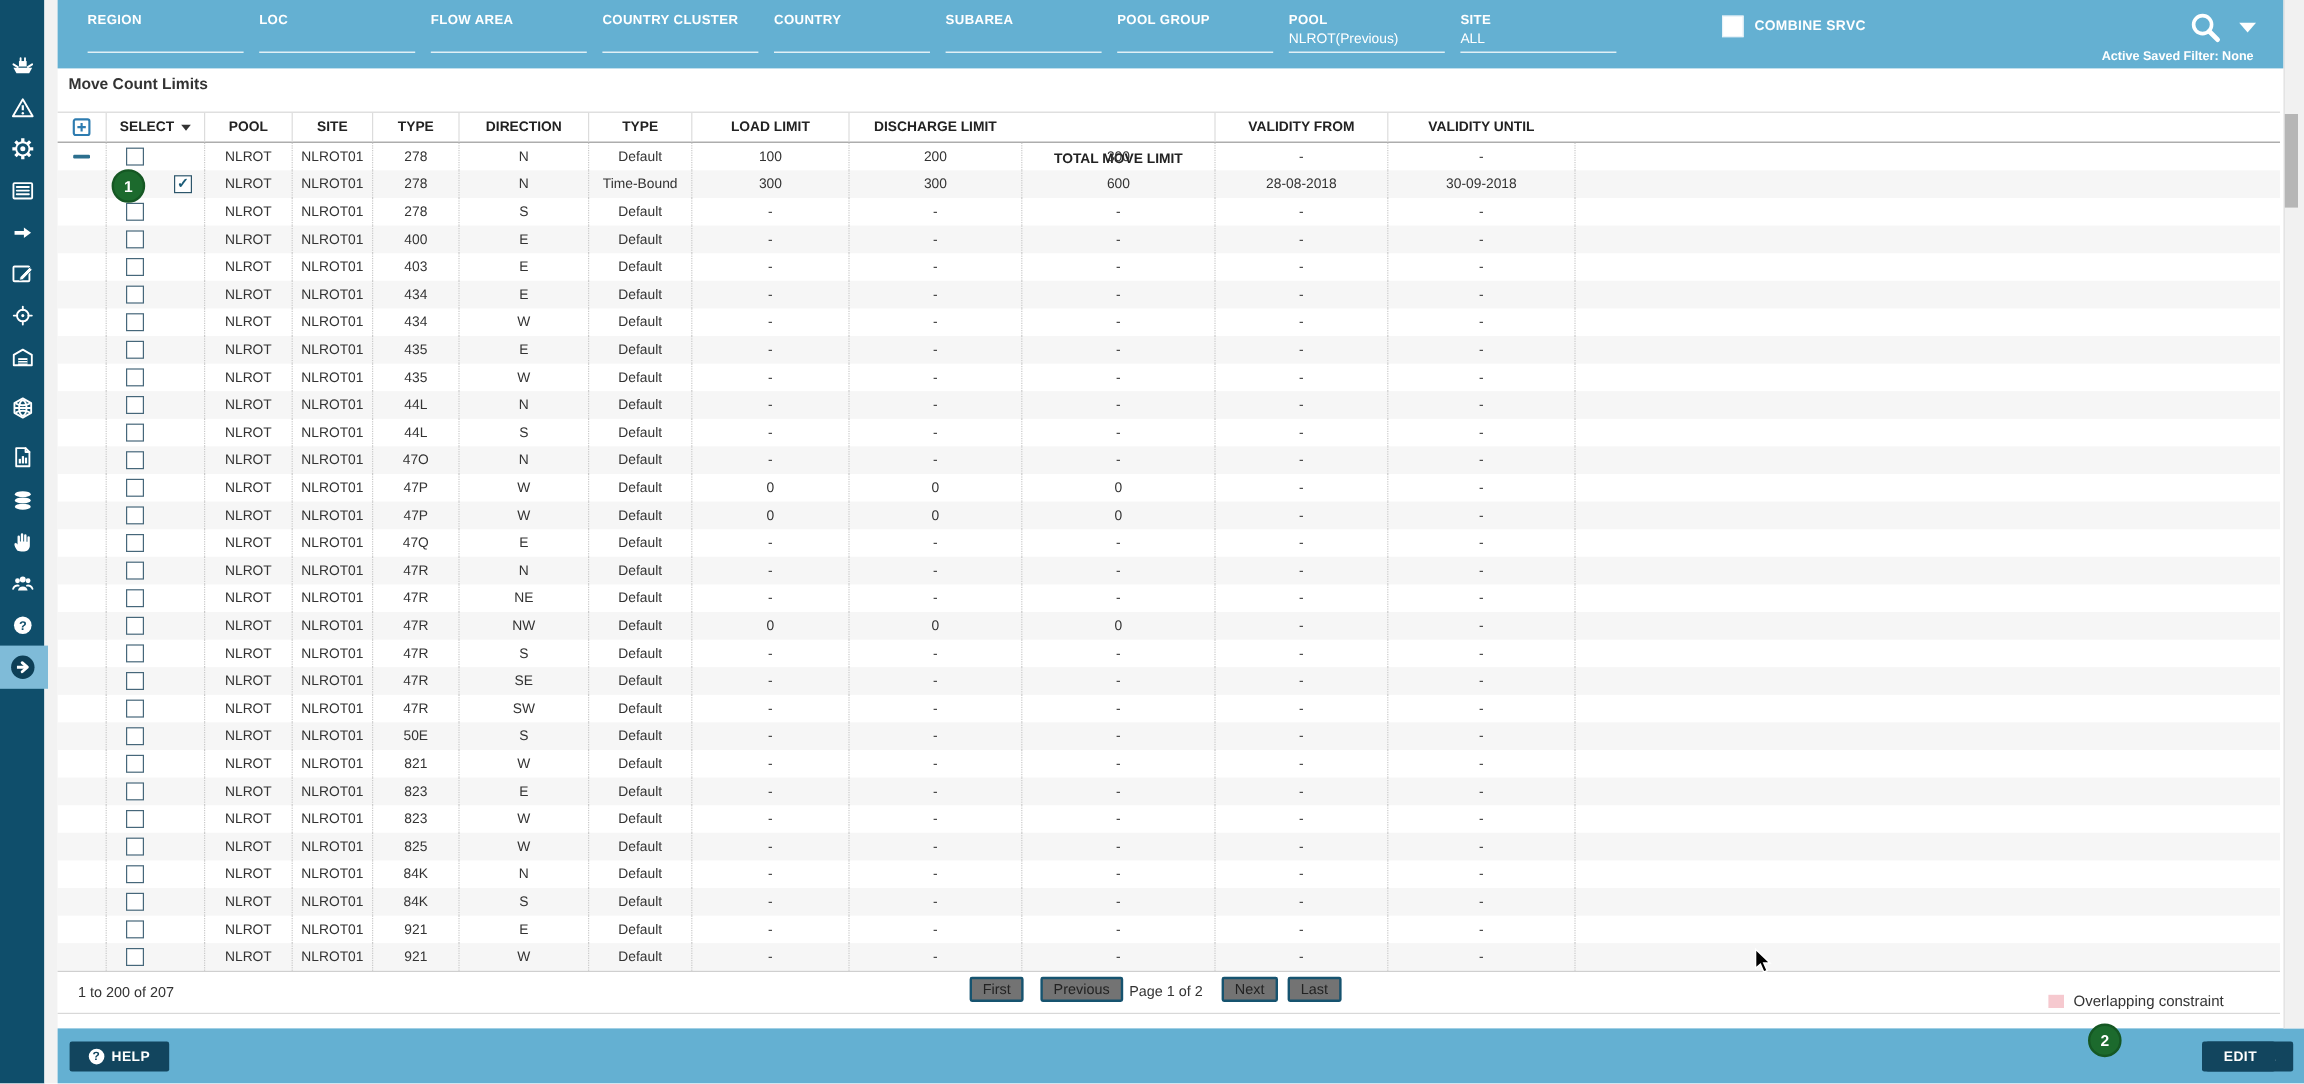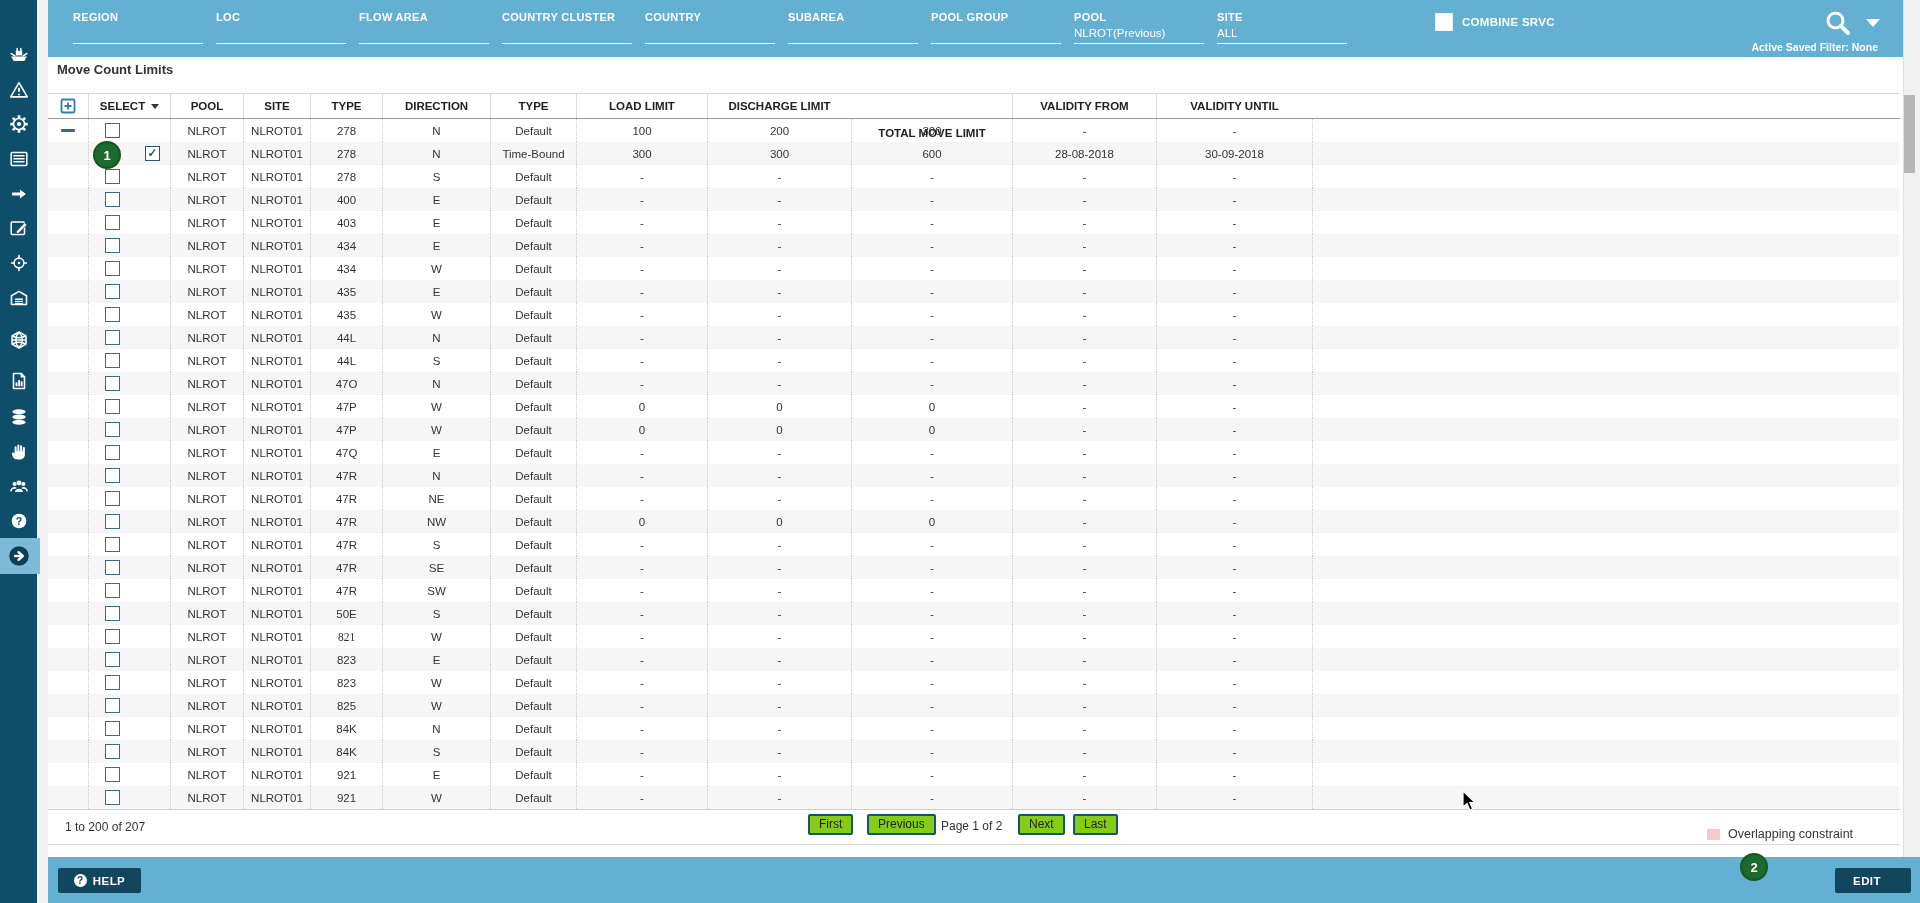--- a/index.html
+++ b/index.html
@@ -40,21 +40,21 @@
   .td.selcell{justify-content:flex-start;}
   .tbl-bottom{height:0;border-bottom:1px solid #cfcfcf;}
   .dash{width:14px;height:3px;background:#2c6f8e;border-radius:1px;cursor:pointer;}
   .cb{width:13px;height:13px;background:#ffffff;border:1px solid #46677a;box-sizing:content-box;cursor:pointer;display:flex;align-items:center;justify-content:center;font-size:12px;font-weight:bold;color:#1c5c78;line-height:11px;}
   .cb.checked{border:1px solid #2d566b;}
   .sel-caret{width:0;height:0;border-left:4px solid transparent;border-right:4px solid transparent;border-top:5px solid #333;margin-left:6px;}
   .plusbox{cursor:pointer;display:flex;align-items:center;justify-content:center;}
   
   .pager{position:absolute;left:48px;top:810px;width:1852px;height:35px;background:#ffffff;border-bottom:1px solid #d8d8d8;box-sizing:border-box;}
   .pg-range{position:absolute;left:17px;top:10px;font-size:12px;color:#333333;}
-  .pg-btn{position:absolute;top:4px;height:21px;background:#84cc16;border:2px solid #16536f;border-radius:2px;font-size:12px;color:#222222;padding:0 9px;box-sizing:border-box;line-height:17px;text-align:center;cursor:pointer;font-family:"Liberation Sans",sans-serif;}
+  .pg-btn{position:absolute;top:4px;height:21px;background:#737373;border:2px solid #16536f;border-radius:2px;font-size:12px;color:#222222;padding:0 9px;box-sizing:border-box;line-height:17px;text-align:center;cursor:pointer;font-family:"Liberation Sans",sans-serif;}
   .pg-text{position:absolute;top:9px;font-size:12px;color:#333333;}
   .legend{position:absolute;left:1659px;top:17px;display:flex;align-items:center;}
   .legend .sw{width:13px;height:11px;background:#f6c9cf;margin-right:8px;}
   .legend .lg-label{font-size:12.5px;color:#333333;}
   
   .footer{position:absolute;left:48px;top:857px;width:1872px;height:46px;background:#64b0d2;}
   .f-btn{position:absolute;top:11px;height:25px;background:#12455e;color:#ffffff;border:none;border-radius:2px;font-size:11.5px;font-weight:bold;letter-spacing:.4px;cursor:pointer;font-family:"Liberation Sans",sans-serif;display:flex;align-items:center;justify-content:center;}
   .help-q{width:13px;height:13px;border-radius:50%;background:#ffffff;color:#12455e;font-size:10px;font-weight:bold;line-height:13px;text-align:center;margin-right:6px;}
   
   .scrollbar{position:absolute;left:1903px;top:0;width:17px;height:857px;background:#f1f1f1;border-left:1px solid #e0e0e0;box-sizing:border-box;}
@@ -643,21 +643,21 @@
         <div class="td" style="width: 156px;">-</div>
         <div class="td" style="width: 588px;"></div>
       </div>
       <div class="trow">
         <div class="td" style="width: 40px;"></div>
         <div class="td selcell" style="width: 82px;">
           <div class="cb" style="margin-left: 16px;"></div>
         </div>
         <div class="td" style="width: 73px;">NLROT</div>
         <div class="td" style="width: 67px;">NLROT01</div>
-        <div class="td" style="width: 72px; font-family: Liberation Serif, serif;">821</div>
+        <div class="td" style="width: 72px;">821</div>
         <div class="td" style="width: 108px;">W</div>
         <div class="td" style="width: 86px;">Default</div>
         <div class="td" style="width: 131px;">-</div>
         <div class="td" style="width: 144px;">-</div>
         <div class="td" style="width: 161px;">-</div>
         <div class="td" style="width: 144px;">-</div>
         <div class="td" style="width: 156px;">-</div>
         <div class="td" style="width: 588px;"></div>
       </div>
       <div class="trow alt">

